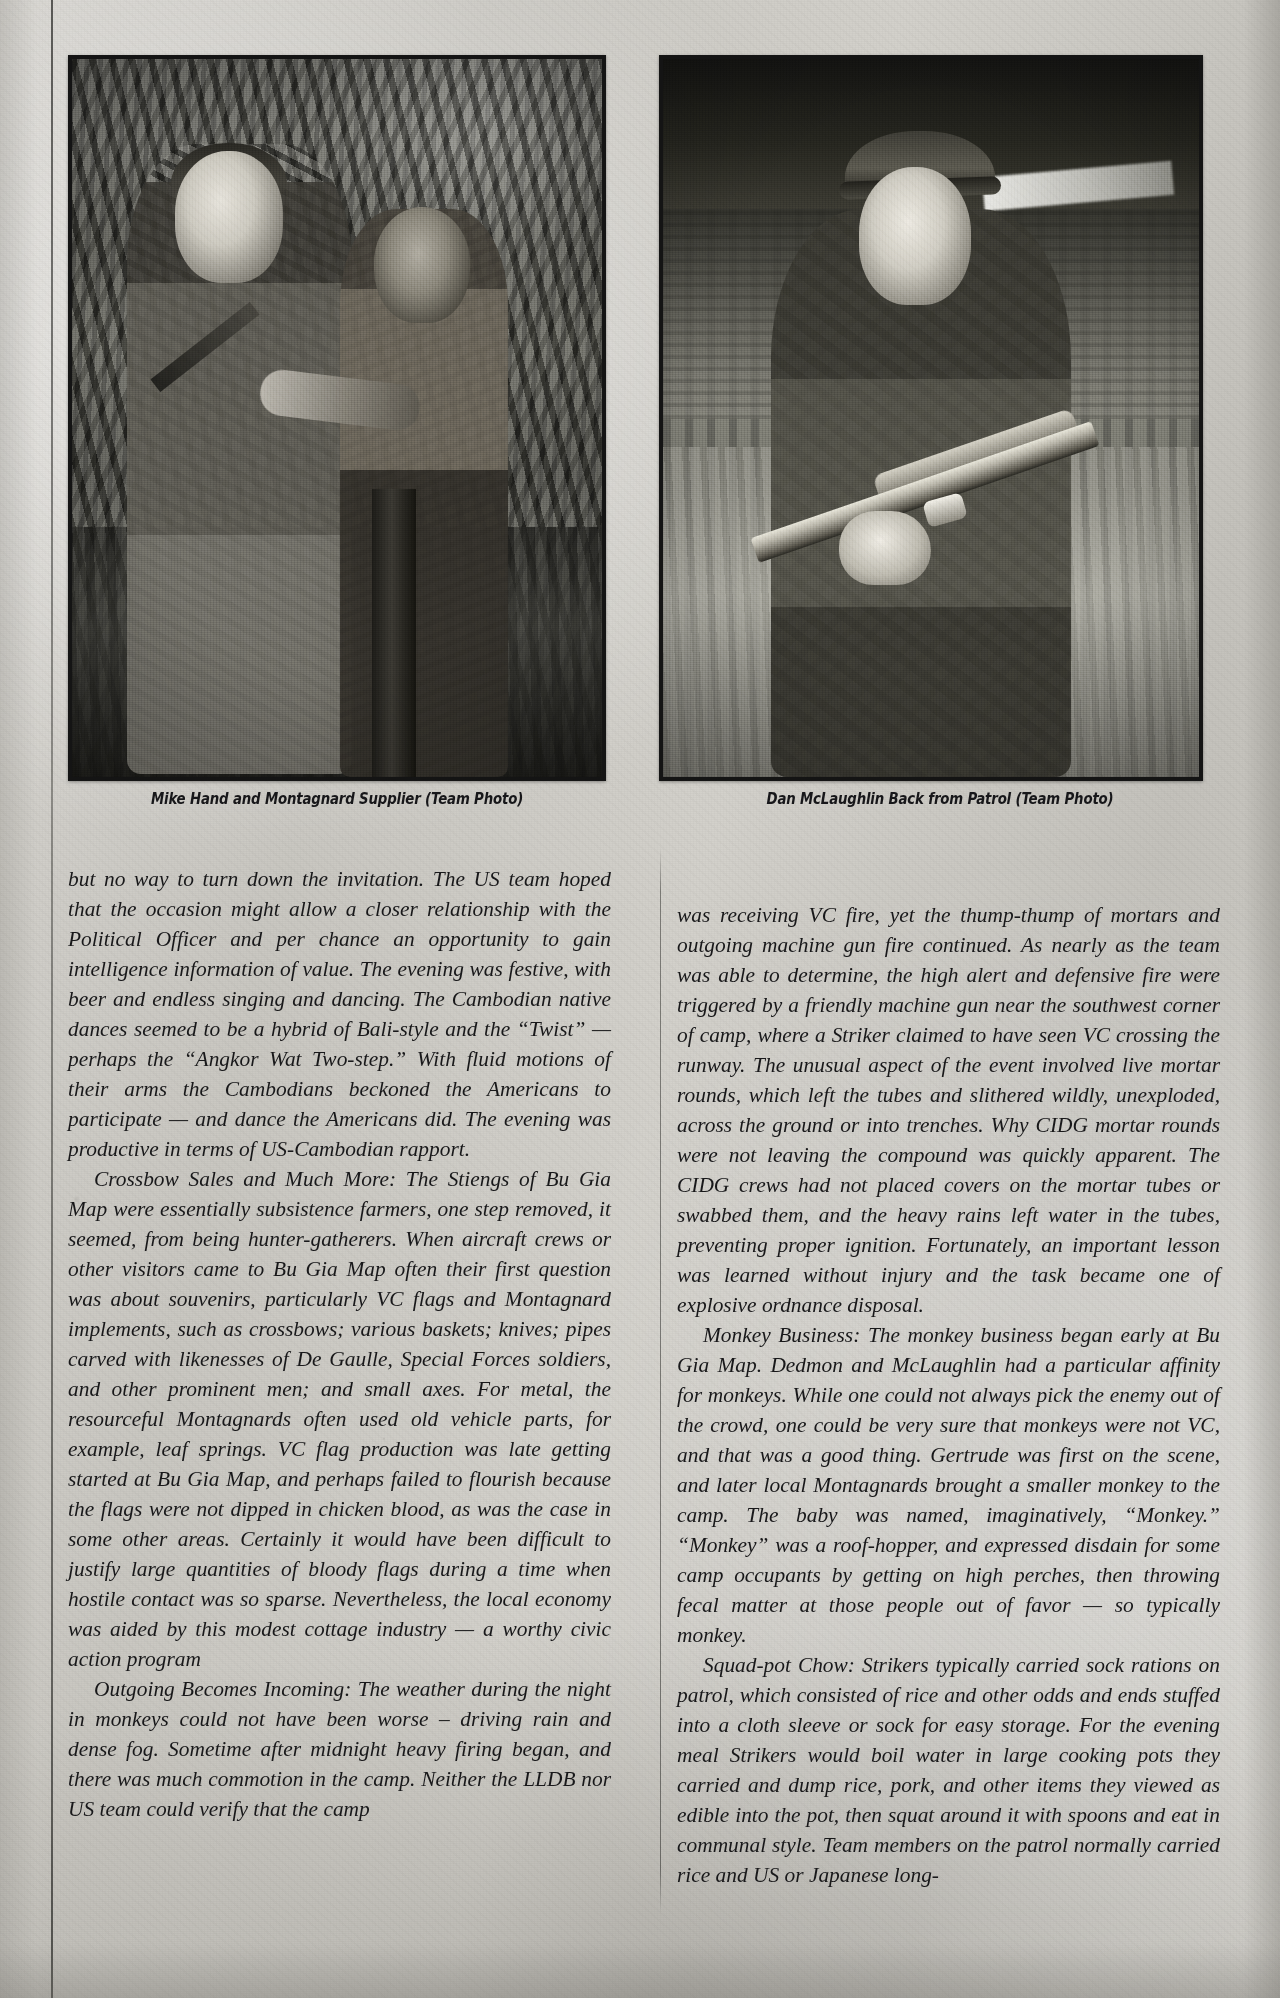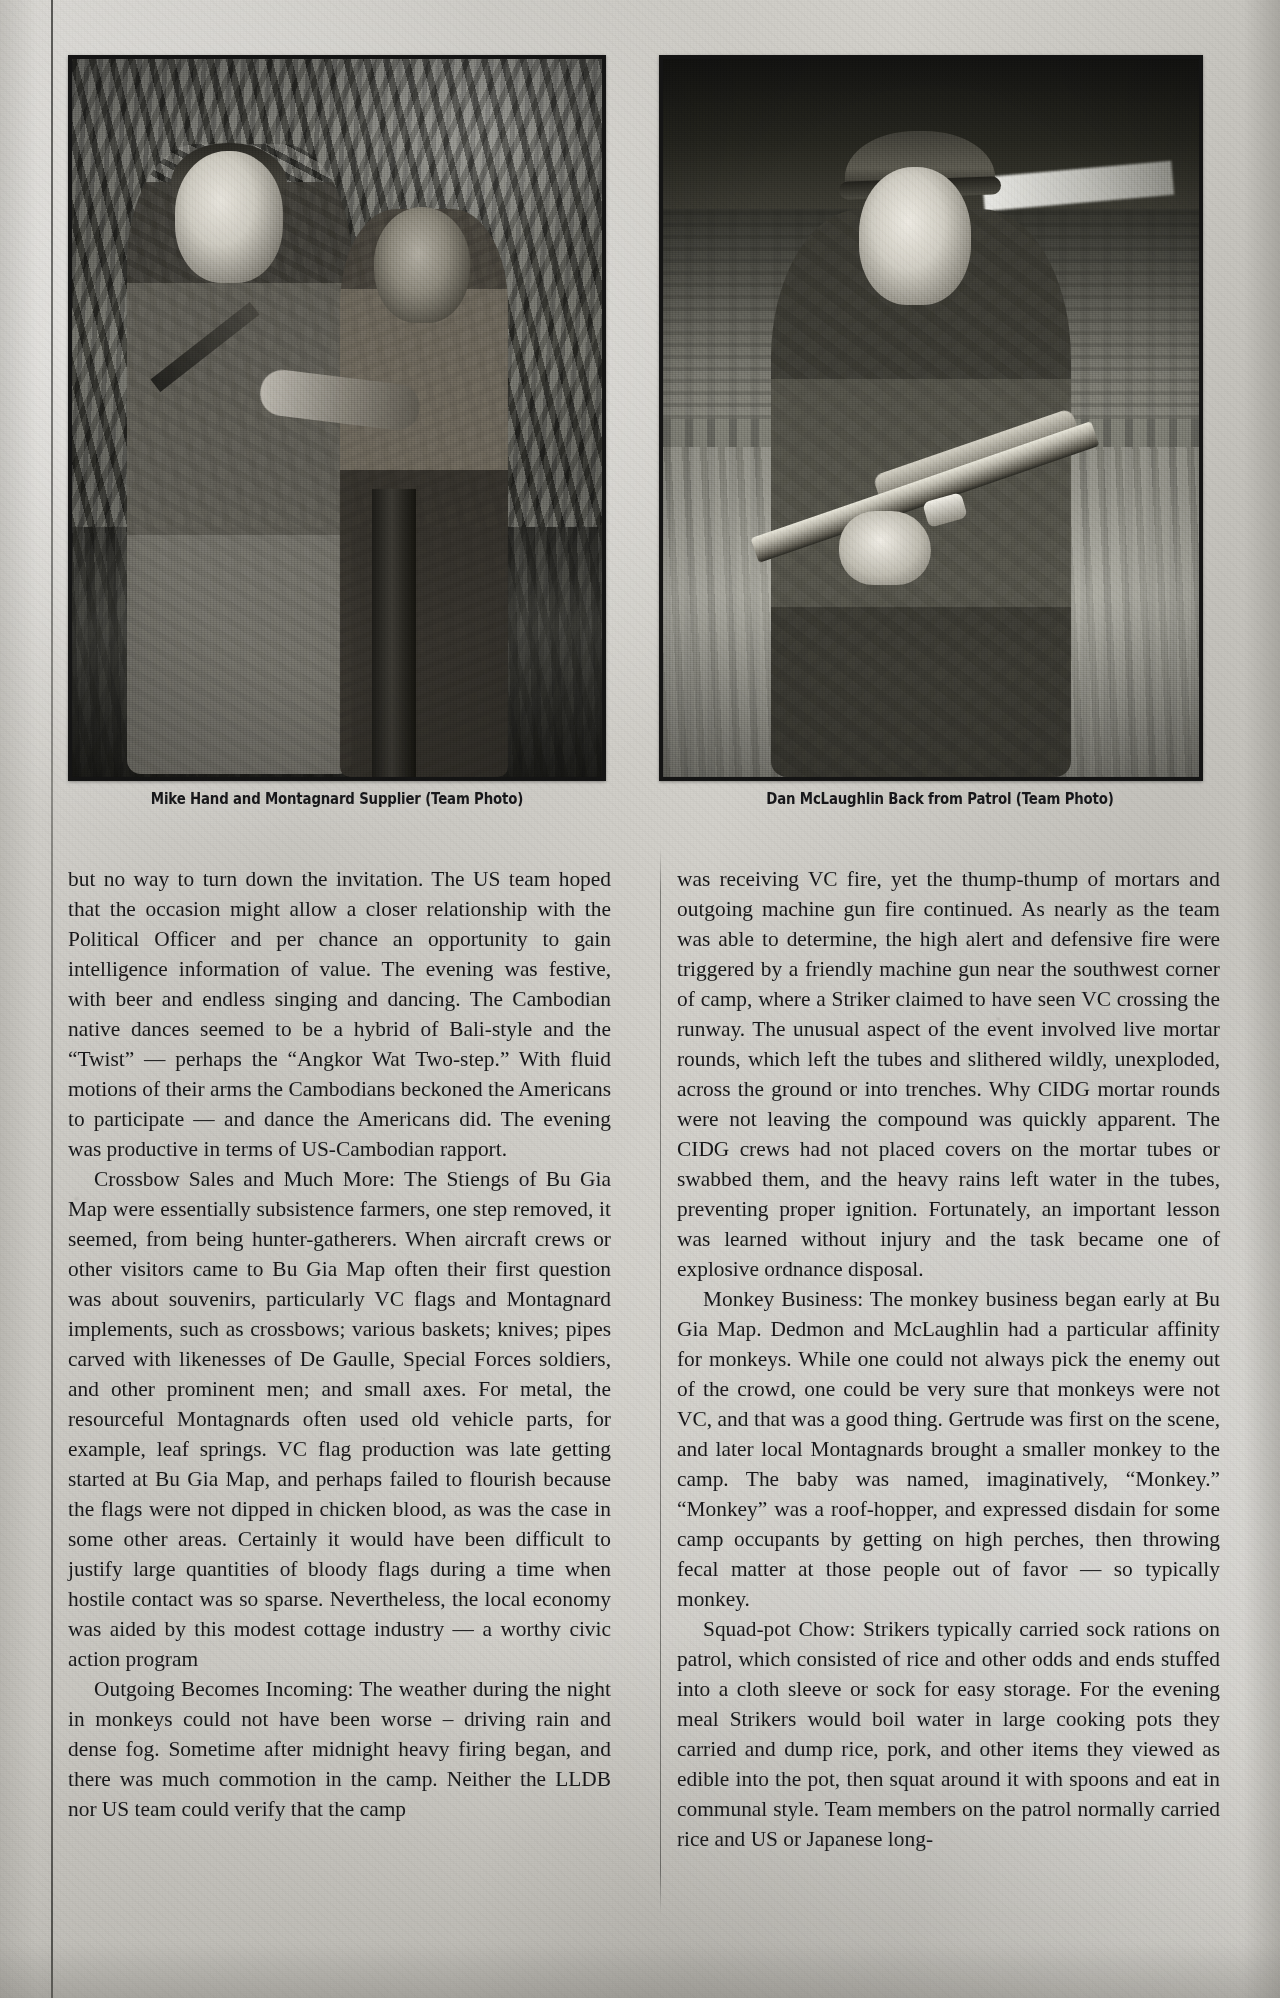--- a/index.html
+++ b/index.html
@@ -13,20 +13,21 @@
     width: 1280px;
     height: 1998px;
     overflow: hidden;
     background-color: #cfcdc8;
     background-image:
       radial-gradient(ellipse 900px 700px at 20% 18%, rgba(255,255,255,0.55), rgba(255,255,255,0) 70%),
       radial-gradient(ellipse 800px 900px at 85% 75%, rgba(255,255,255,0.35), rgba(255,255,255,0) 72%),
       radial-gradient(ellipse 1200px 500px at 50% 100%, rgba(120,118,112,0.30), rgba(0,0,0,0) 75%),
       linear-gradient(103deg, #d6d4cf 0%, #c9c7c1 28%, #d3d1cb 52%, #c4c2bc 78%, #cfcdc7 100%);
     font-family: "Liberation Serif", "DejaVu Serif", serif;
+    font-style: italic;
     -webkit-font-smoothing: antialiased;
   }
 
   
   .grain {
     position: absolute;
     inset: 0;
     pointer-events: none;
     opacity: 0.5;
     background-image:
@@ -312,21 +313,21 @@
     top: 12px;
     width: 543px;
     font-size: 21.4px;
     line-height: 30px;
     color: #18181a;
     text-align: justify;
     text-justify: inter-word;
     hyphens: none;
   }
   .col-left  { left: 0; }
-  .col-right { right: 0; }
+  .col-right { right: 0; margin-top: 36px; }
   .col p {
     margin: 0;
   }
   .col p.indent {
     text-indent: 26px;
   }
   .col-rule {
     position: absolute;
     left: 592px;
     top: -4px;

